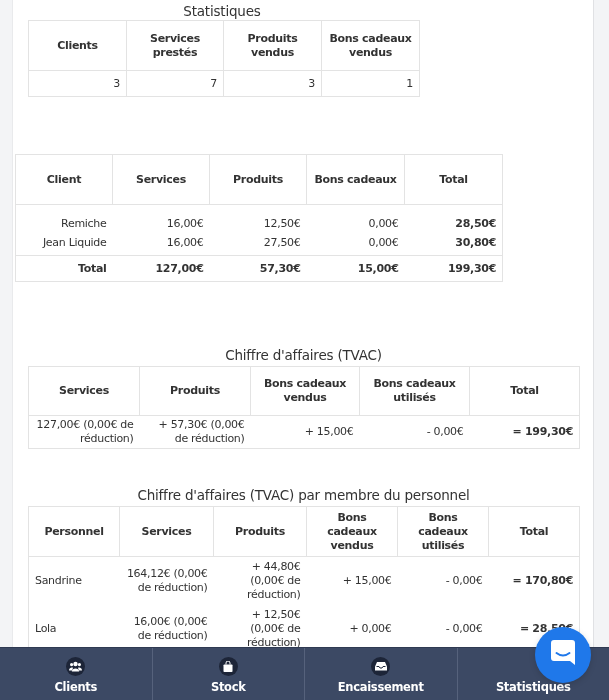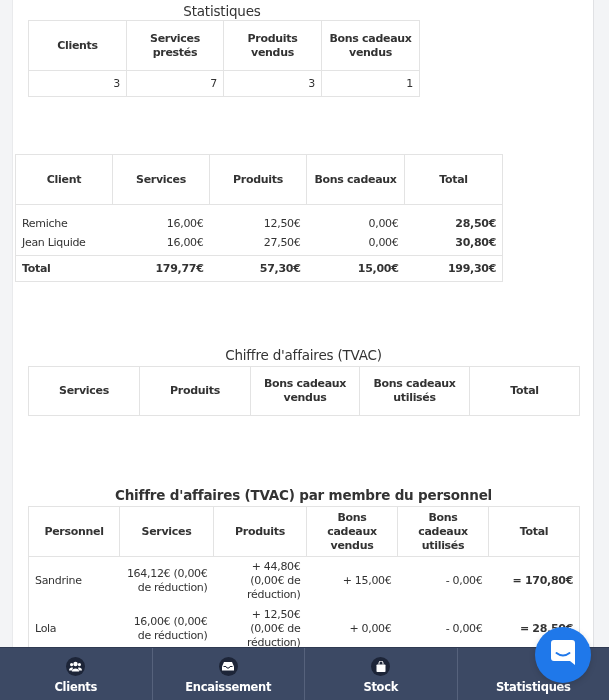--- a/index.html
+++ b/index.html
@@ -22,21 +22,21 @@
   }
   table {
     position: absolute; border-collapse: collapse; table-layout: fixed;
     font-size: 11px; letter-spacing: -0.3px;
   }
   th, td { border: 1px solid #e3e3e3; }
   th { font-weight: bold; text-align: center; color: #333; line-height: 14px; padding: 0 4px; }
   td { text-align: right; padding: 0 6px; color: #333; line-height: 14px; }
   td.left { text-align: left; }
   td.bold { font-weight: bold; }
-  .t2 td { border-left: none; border-right: none; border-top: none; border-bottom: none; }
+  .t2 td { border-left: none; border-right: none; border-top: none; border-bottom: none; text-align: right; }
   .t2 tr.total-row td { border-top: 1px solid #e3e3e3; font-weight: bold; }
   .t2 { border: 1px solid #e3e3e3; }
   .t4 td { border: none; }
   .t4 { border: 1px solid #e3e3e3; border-bottom: none; }
 
   .navbar {
     position: absolute; left: 0; top: 647px; width: 609px; height: 53px;
     background: #3c4964; display: flex;
     border-top: 1px solid #2f3a52;
   }
@@ -110,21 +110,21 @@
     </tr>
     <tr style="height:25px">
       <td class="left">Jean Liquide</td>
       <td>16,00€</td>
       <td>27,50€</td>
       <td>0,00€</td>
       <td class="bold">30,80€</td>
     </tr>
     <tr class="total-row" style="height:26px">
       <td class="left">Total</td>
-      <td>179,77€</td>
+      <td>127,00€</td>
       <td>57,30€</td>
       <td>15,00€</td>
       <td>199,30€</td>
     </tr>
   </tbody>
     </table>
 
   <div class="section-title" style="left:15px; width:551px; top:347px;">Chiffre d'affaires (TVAC)</div>
   <table style="left:15px; top:366px; width:551px;">
     <colgroup>
@@ -135,24 +135,31 @@
         <col style="width:110px">
       </colgroup>
     <tbody>
         <tr style="height:49px">
       <th>Services</th>
       <th>Produits</th>
       <th>Bons cadeaux vendus</th>
       <th>Bons cadeaux utilisés</th>
       <th>Total</th>
     </tr>
-  </tbody>
-    </table>
-
-  <div class="section-title" style="left:15px; width:551px; top:487px;font-weight:bold;">Chiffre d'affaires (TVAC) par membre du personnel</div>
+    <tr style="height:33px">
+      <td style="border-right:none">127,00€ (0,00€ de réduction)</td>
+      <td style="border-left:none;border-right:none">+ 57,30€ (0,00€ de réduction)</td>
+      <td style="border-left:none;border-right:none">+ 15,00€</td>
+      <td style="border-left:none;border-right:none">- 0,00€</td>
+      <td class="bold" style="border-left:none">= 199,30€</td>
+    </tr>
+  </tbody>
+    </table>
+
+  <div class="section-title" style="left:15px; width:551px; top:487px;">Chiffre d'affaires (TVAC) par membre du personnel</div>
   <table class="t4" style="left:15px; top:506px; width:551px;">
     <colgroup>
         <col style="width:91px">
         <col style="width:94px">
         <col style="width:93px">
         <col style="width:91px">
         <col style="width:91px">
         <col style="width:91px">
       </colgroup>
     <tbody>
@@ -193,35 +200,35 @@
           <circle cx="10.4" cy="3.6" r="1.6" fill="#fff"></circle>
           <path d="M2.8 10.5 C2.8 6.5 10.2 6.5 10.2 10.5Z" fill="#fff"></path>
           <path d="M0 9.5 C0 6.5 3.5 6 4 7 L3 9.5Z" fill="#fff"></path>
           <path d="M13 9.5 C13 6.5 9.5 6 9 7 L10 9.5Z" fill="#fff"></path>
         </svg>
     </span>
     <span>Clients</span>
   </div>
   <div class="nav-item">
     <span class="nav-icon">
+      <svg width="10" height="11" viewBox="0 0 10 11">
+          <rect x="0.5" y="3.5" width="9" height="7.5" rx="0.8" fill="#fff"></rect>
+          <path d="M3 3.5 V2 a2 2 0 0 1 4 0 V3.5" fill="none" stroke="#fff" stroke-width="1"></path>
+        </svg>
+    </span>
+    <span>Stock</span>
+  </div>
+  <div class="nav-item">
+    <span class="nav-icon">
       <svg width="12" height="9" viewBox="0 0 12 9">
           <path d="M2 0 H10 L12 4.5 V8.5 H0 V4.5Z" fill="#fff"></path>
           <path d="M1.5 4.5 H4 L5 6 H7 L8 4.5 H10.5" fill="none" stroke="#1d2538" stroke-width="1"></path>
         </svg>
     </span>
     <span>Encaissement</span>
-  </div>
-  <div class="nav-item">
-    <span class="nav-icon">
-      <svg width="10" height="11" viewBox="0 0 10 11">
-          <rect x="0.5" y="3.5" width="9" height="7.5" rx="0.8" fill="#fff"></rect>
-          <path d="M3 3.5 V2 a2 2 0 0 1 4 0 V3.5" fill="none" stroke="#fff" stroke-width="1"></path>
-        </svg>
-    </span>
-    <span>Stock</span>
   </div>
   <div class="nav-item">
     <span class="nav-icon" style="visibility:hidden"></span>
     <span>Statistiques</span>
   </div>
 </nav>
 
 <div class="chat-bubble">
   <span>
     <svg width="24" height="26" viewBox="0 0 24 26">

